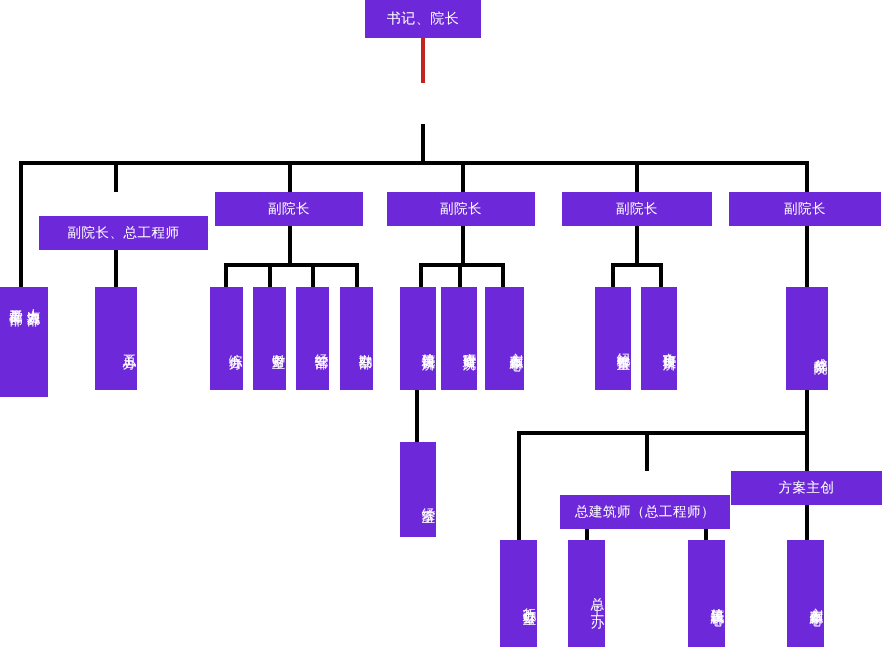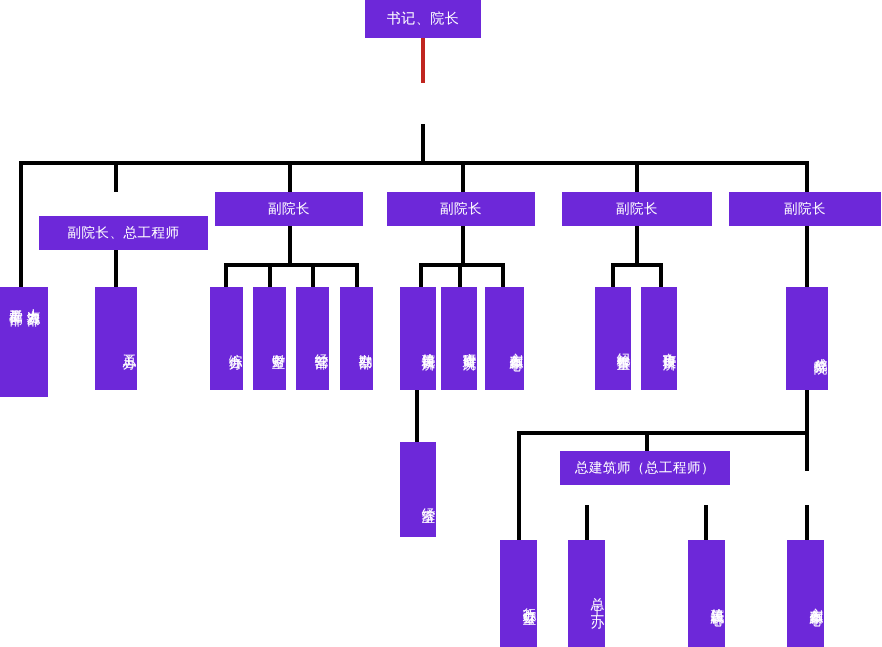--- a/index.html
+++ b/index.html
@@ -140,22 +140,23 @@
   <div class="node v" style="left:485px;top:287px;width:39px;height:103px;">方案创作中心</div>
 
   <div class="node v" style="left:595px;top:287px;width:36px;height:103px;">纪检督察室</div>
 
   <div class="node v" style="left:641px;top:287px;width:36px;height:103px;">市政设计所</div>
 
   <div class="node v" style="left:786px;top:287px;width:42px;height:103px;padding-top:20px;">成都分院</div>
 
   <div class="node v" style="left:400px;top:442px;width:36px;height:95px;padding-top:18px;">经济室</div>
 
-  <div class="node h" style="left:560px;top:451px;width:170px;height:34px;">总建筑师（总工程师）</div>
+  <div class="node h" style="left:560px;top:495px;width:170px;height:34px;">总建筑师（总工程师）</div>
 
+  <div class="node h" style="left:731px;top:471px;width:151px;height:34px;">方案主创</div>
 
   <div class="node v" style="left:500px;top:540px;width:37px;height:107px;">行政办公室</div>
 
   <div class="node v spaced" style="left:568px;top:540px;width:37px;height:107px;">总工办</div>
 
   <div class="node v" style="left:688px;top:540px;width:37px;height:107px;">建筑设计中心</div>
 
   <div class="node v" style="left:787px;top:540px;width:37px;height:107px;">方案创作中心</div>
 
 </div>

